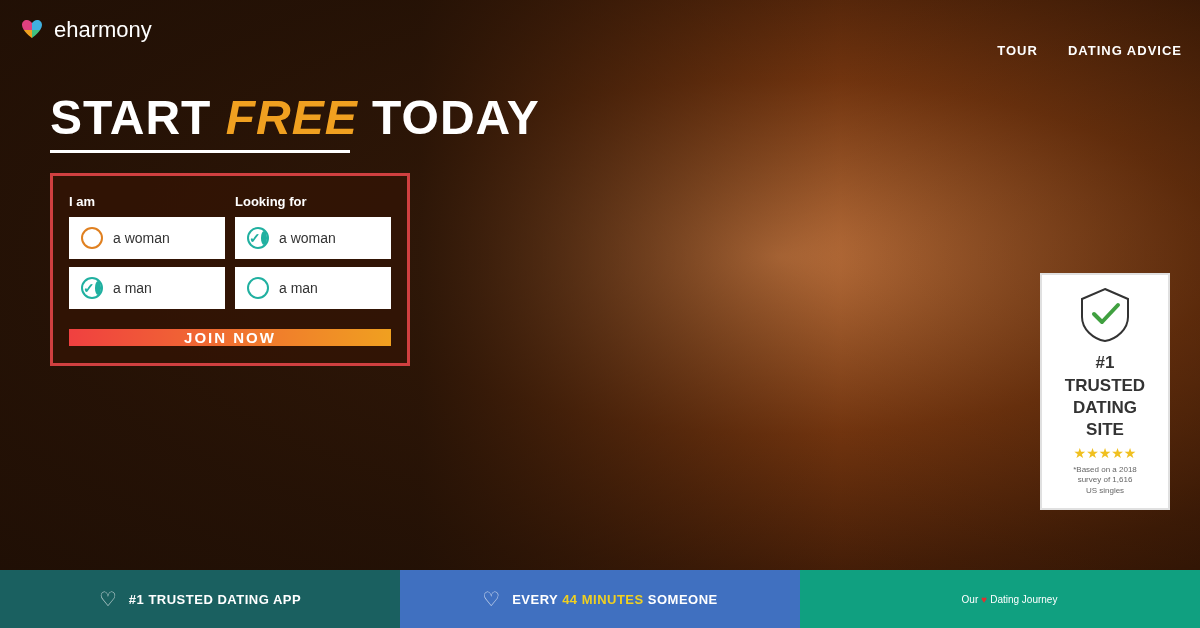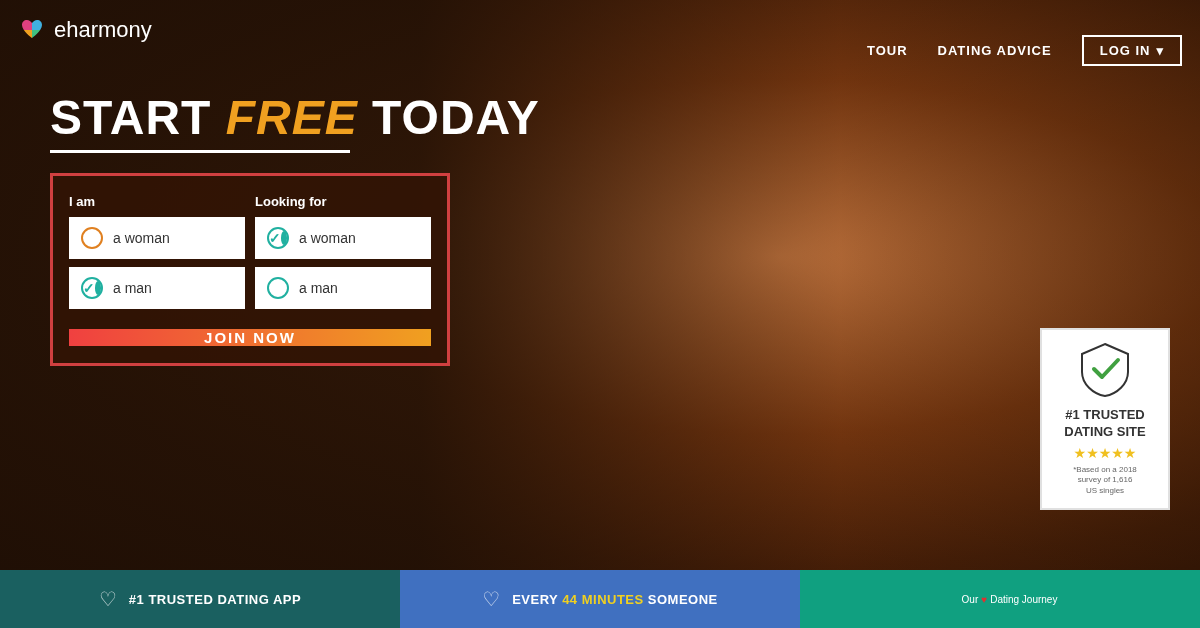--- a/index.html
+++ b/index.html
@@ -116,21 +116,21 @@
       color: #f0a020;
       font-style: italic;
       font-weight: 700;
     }
 
     
     .form-box {
       background: rgba(50, 20, 5, 0.85);
       border: 3px solid #d04040;
       padding: 18px 16px 16px;
-      width: 400px;
+      width: 360px;
       margin-top: 10px;
     }
 
     .form-columns {
       display: grid;
       grid-template-columns: 1fr 1fr;
       gap: 10px;
       margin-bottom: 12px;
     }
 
@@ -226,21 +226,21 @@
       z-index: 10;
     }
 
     .badge-shield {
       width: 50px;
       height: 55px;
       margin: 0 auto 6px;
     }
 
     .badge-title {
-      font-size: 13px;
+      font-size: 17px;
       font-weight: 900;
       color: #333;
       text-transform: uppercase;
       line-height: 1.3;
     }
 
     .badge-stars {
       color: #f0c020;
       font-size: 14px;
       margin: 4px 0;
@@ -335,24 +335,20 @@
           <rect x="4" y="14" width="10" height="10" fill="#f0a020"></rect>
           <rect x="14" y="14" width="10" height="10" fill="#40c080"></rect>
         </g>
       </svg>
       <span class="logo-text">eharmony</span>
     </div>
 
     <div class="nav-links">
       <span class="nav-link">TOUR</span>
       <span class="nav-link">DATING ADVICE</span>
-      <div class="login-btn">
-        <span>LOG IN</span>
-        <span>▾</span>
-      </div>
     </div>
   </nav>
 
   <div class="hero-content">
     <div class="headline">
       <span>START </span><em>free</em><span> TODAY</span>
     </div>
     <div class="headline-underline"></div>
 
     <div class="form-box">

